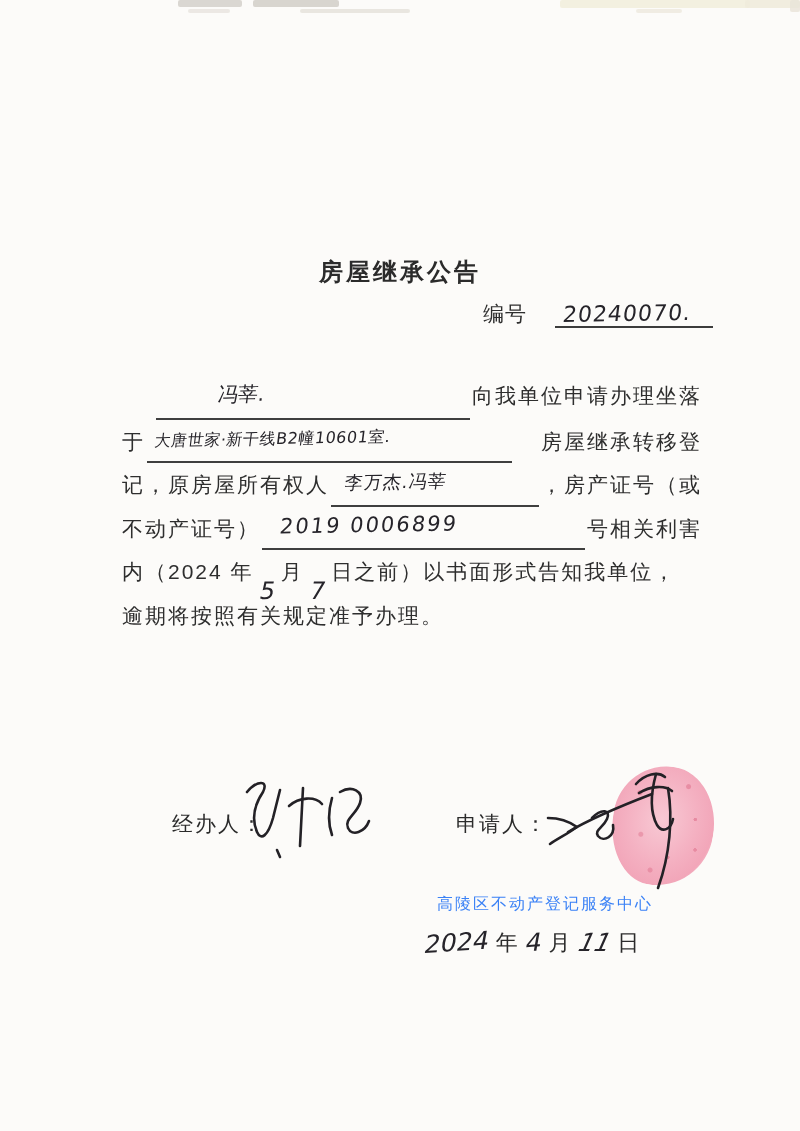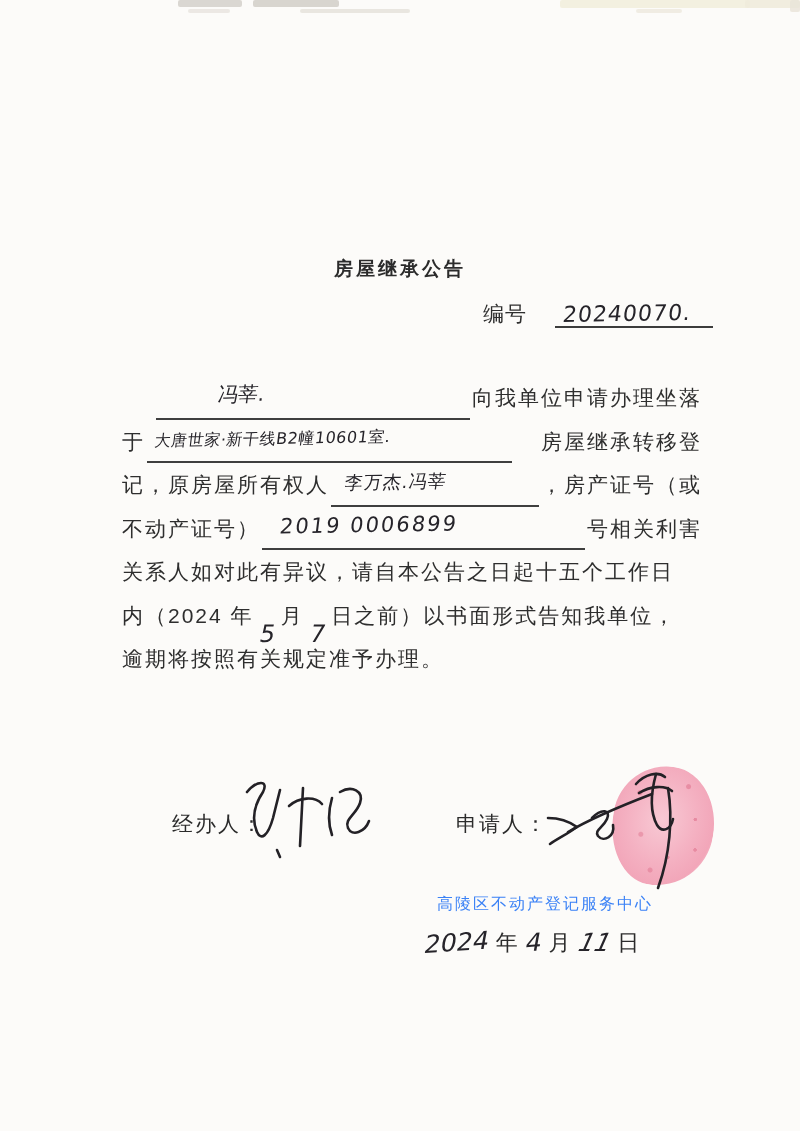--- a/index.html
+++ b/index.html
@@ -22,21 +22,21 @@
   .a3{left:300px;top:9px;width:110px;height:4px;background:#e4e1da;opacity:.8;}
   .a4{left:188px;top:9px;width:42px;height:4px;background:#e7e4de;opacity:.8;}
   .a5{left:560px;top:0;width:190px;height:8px;background:#f2eedd;opacity:.9;}
   .a6{left:745px;top:0;width:55px;height:8px;background:#efebdc;opacity:.9;}
   .a7{left:636px;top:9px;width:46px;height:4px;background:#ece8dd;opacity:.8;}
   .a8{left:790px;top:0;width:10px;height:12px;background:#e8e4d8;opacity:.8;}
 
   .title{
     position:absolute;left:0;top:256px;width:800px;
     text-align:center;
-    font-size:19px;font-weight:600;letter-spacing:3px;
+    font-size:24px;font-weight:600;letter-spacing:3px;
     color:#2b2b2b;
   }
   .serial-row{
     position:absolute;left:483px;top:300px;
     display:flex;align-items:flex-end;
     font-size:21px;letter-spacing:1px;gap:22px;
   }
   .serial-line{
     display:inline-block;width:158px;
     border-bottom:2px solid #3c3c3c;
@@ -60,21 +60,21 @@
   .line .pt{letter-spacing:2px;}
   .fill{
     flex:1;align-self:stretch;
     display:flex;align-items:flex-end;
     border-bottom:2px solid #3f3f3f;
     margin:0 2px 6px 2px;
     overflow:visible;
   }
   .line .pt{padding-bottom:6px;}
   .indent{width:32px;}
-  .sp5{letter-spacing:5px;}
+  .sp5{letter-spacing:5px;font-family:Liberation Mono, monospace;}
   .sp4{letter-spacing:4px;margin-left:27px;}
   .sp3{letter-spacing:3px;}
   .sp2{letter-spacing:2px;}
   .sp1{letter-spacing:1px;text-align:right;}
   .fill .hw{margin-bottom:1px;}
   .fill-l1 .hw{font-size:20px;margin-left:62px;}
   .fill-l2 .hw{font-size:16px;margin-left:8px;letter-spacing:.5px;}
   .fill-l3 .hw{font-size:18px;margin-left:14px;letter-spacing:1px;}
   .fill-l4 .hw{font-size:21px;margin-left:18px;letter-spacing:2px;}
   .hw-digit{font-size:24px;margin:0 6px;transform:skew(-12deg);line-height:1;position:relative;top:3px;}
@@ -160,23 +160,20 @@
       <span class="pt sp3">，房产证号（或</span>
     </div>
     <div class="line">
       <span class="pt sp1">不动产证号）</span>
       <span class="fill fill-l4">
           <span class="hw">2019 0006899</span>
         </span>
       <span class="pt sp3">号相关利害</span>
     </div>
     <div class="line">
-      <span class="pt sp3">关系人如对此有异议，请自本公告之日起十五个工作日</span>
-    </div>
-    <div class="line">
       <span class="pt sp2">内（2024 年</span>
       <span class="hw hw-digit">5</span>
       <span class="pt sp2">月</span>
       <span class="hw hw-digit">7</span>
       <span class="pt sp2">日之前）以书面形式告知我单位，</span>
     </div>
     <div class="line">
       <span class="pt sp2">逾期将按照有关规定准予办理。</span>
     </div>
   </div>

